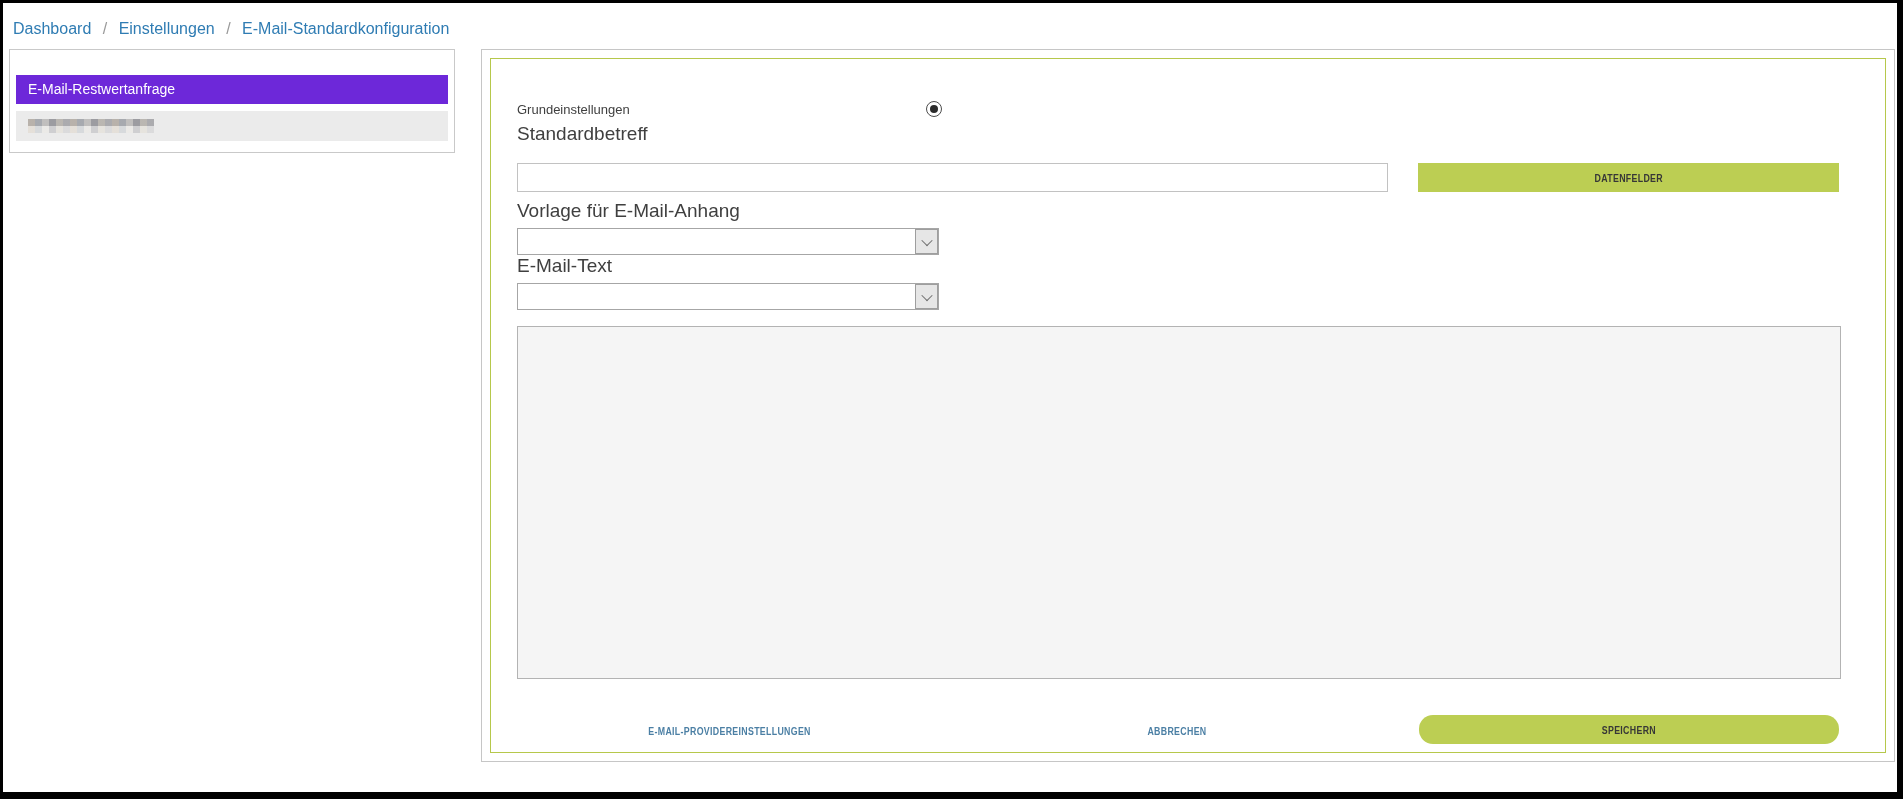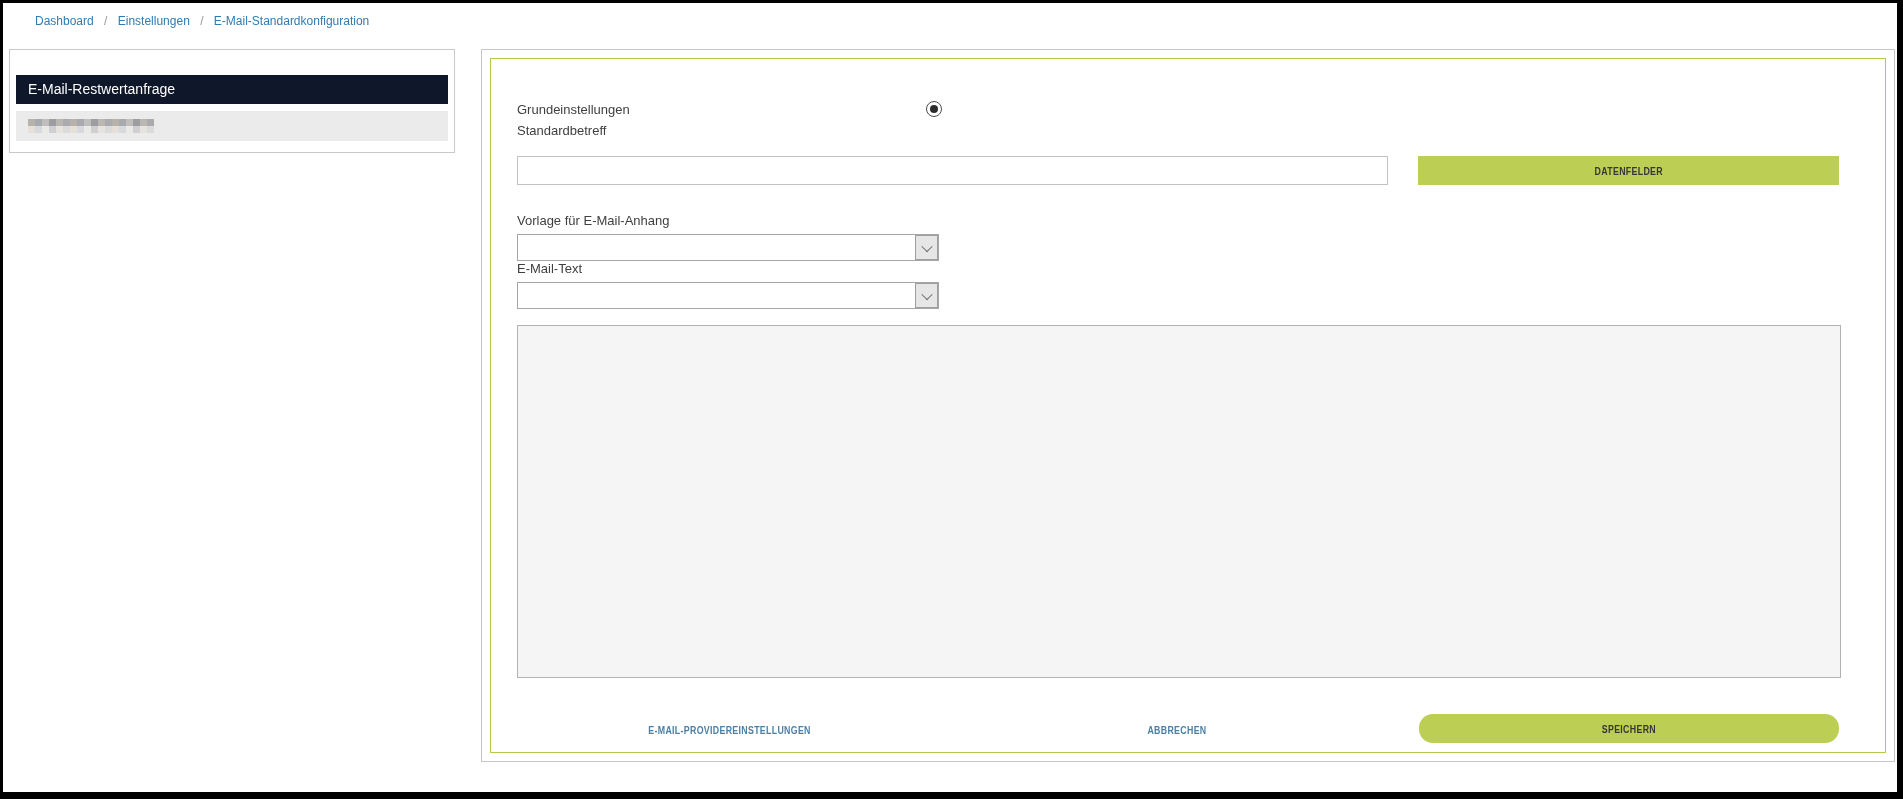--- a/index.html
+++ b/index.html
@@ -14,24 +14,23 @@
     height: 799px;
     background: #ffffff;
     border: 3px solid #000000;
     border-right-width: 6px;
     border-bottom-width: 7px;
     overflow: hidden;
   }
   
   .breadcrumb {
     position: absolute;
-    top: 11px; left: 10px;
-    font-size: 12px;
+    top: 17px; left: 10px;
+    font-size: 16px;
     white-space: nowrap;
-    margin-left: 22px;
   }
   .breadcrumb a {
     color: #2f7cb3;
     text-decoration: none;
     cursor: pointer;
   }
   .breadcrumb .sep { color: #9a9a9a; margin: 0 7px; }
 
   
   .sidebar {
@@ -44,21 +43,21 @@
   }
   .side-item {
     height: 29px;
     line-height: 29px;
     padding-left: 12px;
     font-size: 14px;
     cursor: pointer;
     overflow: hidden;
   }
   .side-item.selected {
-    background: #0f172a;
+    background: #6d28d9;
     color: #ffffff;
     margin-bottom: 7px;
   }
   .side-item.plain {
     background: #ebebeb;
     height: 30px;
     line-height: 30px;
   }
   .mosaic {
     display: inline-block;
@@ -105,21 +104,21 @@
     background: #ffffff;
     cursor: pointer;
   }
   .radio.checked::after {
     content: "";
     width: 8px; height: 8px;
     border-radius: 50%;
     background: #2b2b2b;
   }
 
-  .field-label { font-size: 13px; color: #3f3f3f; }
+  .field-label { font-size: 19px; color: #3f3f3f; }
   .lbl-standardbetreff { margin-top: 6px; }
 
   
   .input-row { display: flex; margin-top: 18px; }
   .text-input {
     width: 872px; height: 29px;
     border: 1px solid #c2c2c2;
     background: #ffffff;
     font-size: 13px;
     padding: 0 8px;
@@ -138,21 +137,21 @@
   }
   .cond {
     display: inline-block;
     transform: scaleX(0.8);
     font-size: 11px;
     font-weight: 700;
     letter-spacing: 0.4px;
     white-space: nowrap;
   }
 
-  .lbl-vorlage { margin-top: 28px; }
+  .lbl-vorlage { margin-top: 8px; }
   .lbl-emailtext { }
 
   
   .select {
     margin-top: 6px;
     width: 422px; height: 27px;
     border: 1px solid #a6a6a6;
     background: #ffffff;
     display: flex;
     align-items: stretch;

